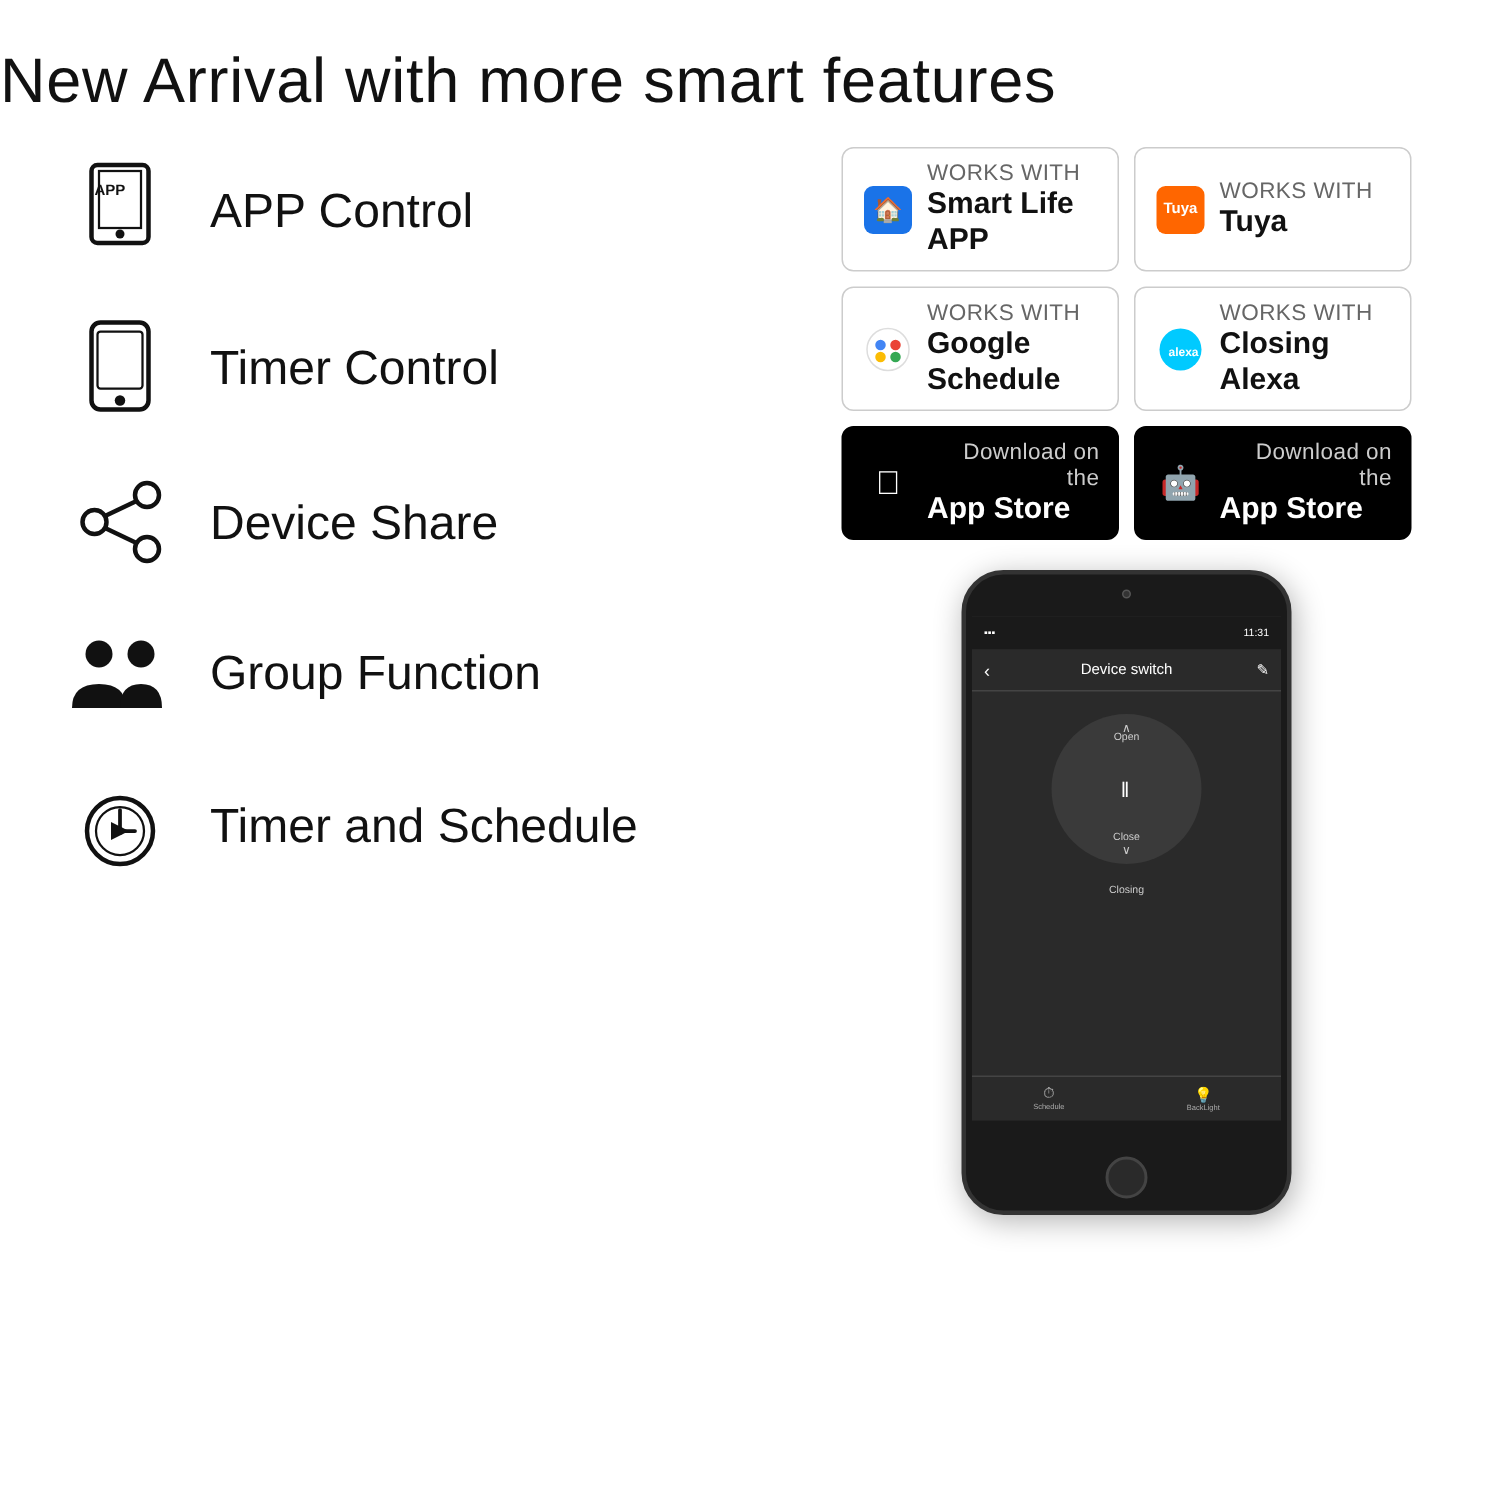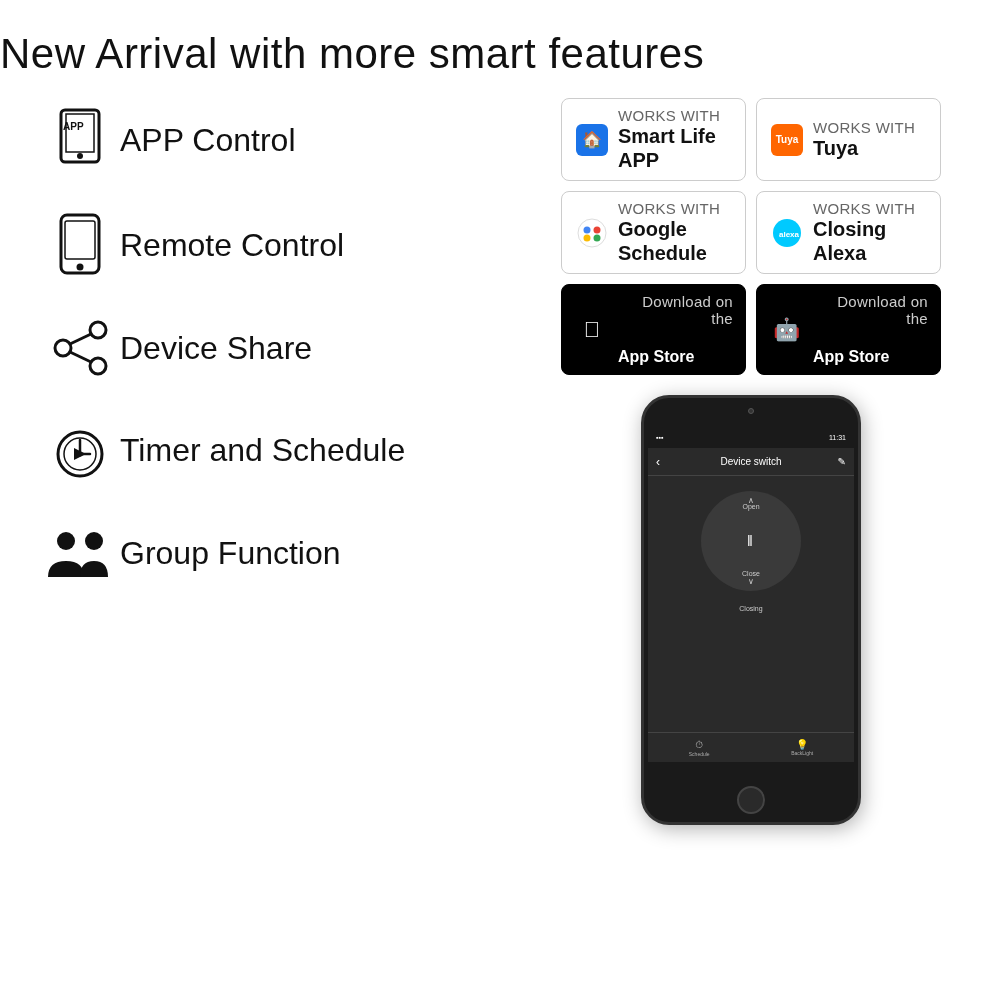--- a/index.html
+++ b/index.html
@@ -42,20 +42,21 @@
       width: 80px;
       min-width: 80px;
       display: flex;
       align-items: flex-end;
       justify-content: center;
     }
 
     .feature-label {
       font-size: 32px;
       color: #111;
+      margin-left: 20px;
       font-weight: 400;
     }
 
     
     .right-panel {
       width: 420px;
       display: flex;
       flex-direction: column;
       align-items: center;
       padding-top: 0;
@@ -114,22 +115,21 @@
     }
 
     .app-store-badge .badge-works-with {
       color: #ccc;
       text-transform: none;
       text-align: right;
     }
 
     .app-store-badge .badge-name {
       color: white;
-      font-size: 16px;
-      margin-top: 20px;
+      font-size: 20px;
     }
 
     
     .phone-mockup {
       width: 220px;
       height: 430px;
       background: #1a1a1a;
       border-radius: 28px;
       border: 3px solid #333;
       position: relative;
@@ -354,64 +354,64 @@
     </div>
 
     <div class="feature-item">
       <div class="feature-icon">
         <svg width="50" height="65" viewBox="0 0 50 65">
           <rect x="6" y="2" width="38" height="58" rx="6" fill="none" stroke="#111" stroke-width="3"></rect>
           <rect x="10" y="8" width="30" height="38" rx="2" fill="none" stroke="#111" stroke-width="1.5"></rect>
           <circle cx="25" cy="54" r="3.5" fill="#111"></circle>
         </svg>
       </div>
-      <span class="feature-label">Remote Control</span>
+      <span class="feature-label">Timer Control</span>
     </div>
 
 
     <div class="feature-item">
       <div class="feature-icon">
         <svg width="65" height="60" viewBox="0 0 65 60">
           <circle cx="50" cy="12" r="8" fill="none" stroke="#111" stroke-width="3"></circle>
           <circle cx="50" cy="48" r="8" fill="none" stroke="#111" stroke-width="3"></circle>
           <circle cx="15" cy="30" r="8" fill="none" stroke="#111" stroke-width="3"></circle>
           <line x1="22" y1="26" x2="43" y2="16" stroke="#111" stroke-width="3"></line>
           <line x1="22" y1="34" x2="43" y2="44" stroke="#111" stroke-width="3"></line>
         </svg>
       </div>
       <span class="feature-label">Device Share</span>
     </div>
 
     <div class="feature-item">
       <div class="feature-icon">
+        <svg width="72" height="60" viewBox="0 0 72 60">
+
+          <circle cx="22" cy="18" r="9" fill="#111"></circle>
+          <path d="M4 54 Q4 38 22 38 Q40 38 40 54" fill="#111"></path>
+
+          <circle cx="50" cy="18" r="9" fill="#111"></circle>
+          <path d="M36 54 Q36 38 50 38 Q64 38 64 54" fill="#111"></path>
+        </svg>
+      </div>
+      <span class="feature-label">Group Function</span>
+    </div>
+
+    <div class="feature-item">
+      <div class="feature-icon">
         <svg width="65" height="65" viewBox="0 0 65 65">
           <circle cx="32" cy="36" r="22" fill="none" stroke="#111" stroke-width="3"></circle>
           <circle cx="32" cy="36" r="16" fill="none" stroke="#111" stroke-width="1.5"></circle>
           <path d="M32 36 L32 22" stroke="#111" stroke-width="2.5" stroke-linecap="round"></path>
           <path d="M32 36 L42 36" stroke="#111" stroke-width="2.5" stroke-linecap="round"></path>
           <circle cx="32" cy="36" r="2.5" fill="#111"></circle>
 
           <path d="M26 30 L38 36 L26 42 Z" fill="#111"></path>
         </svg>
       </div>
       <span class="feature-label">Timer and Schedule</span>
-    </div>
-
-    <div class="feature-item">
-      <div class="feature-icon">
-        <svg width="72" height="60" viewBox="0 0 72 60">
-
-          <circle cx="22" cy="18" r="9" fill="#111"></circle>
-          <path d="M4 54 Q4 38 22 38 Q40 38 40 54" fill="#111"></path>
-
-          <circle cx="50" cy="18" r="9" fill="#111"></circle>
-          <path d="M36 54 Q36 38 50 38 Q64 38 64 54" fill="#111"></path>
-        </svg>
-      </div>
-      <span class="feature-label">Group Function</span>
     </div>
 
   </div>
 
   <div class="right-panel">
 
     <div class="badges-grid">
 
       <div class="badge">
         <div class="badge-icon">

